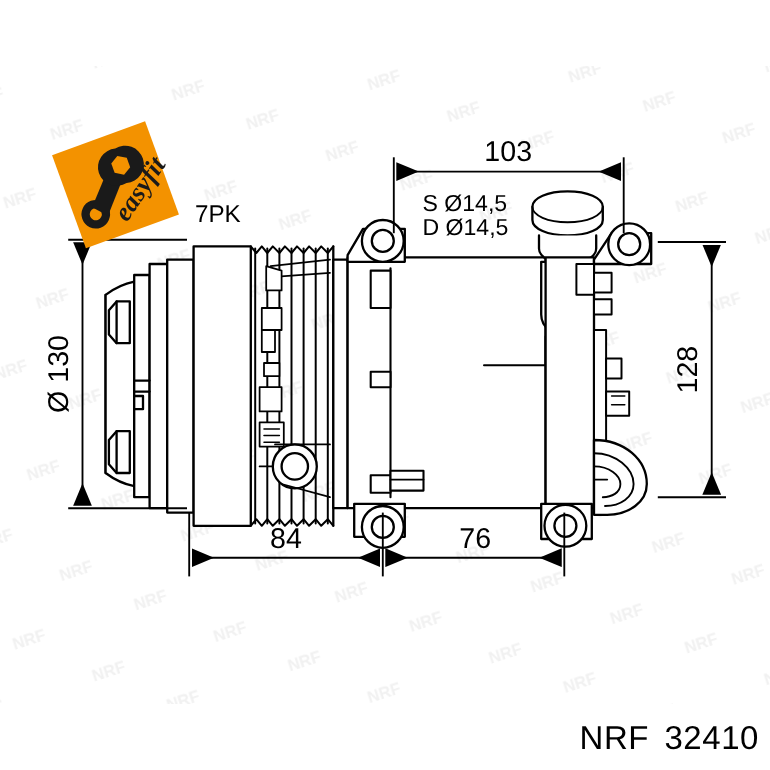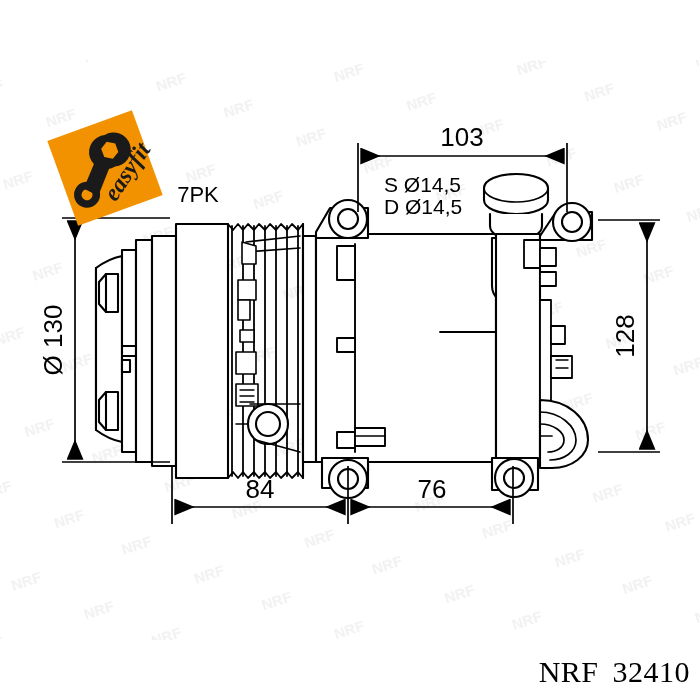--- a/index.html
+++ b/index.html
@@ -28,21 +28,21 @@
     width: 700px;
     height: 700px;
     display: block;
   }
   .part-caption {
     position: absolute;
     left: 0;
     top: 655px;
     width: 690px;
     text-align: right;
-    font-family: Liberation Serif, serif;
+    font-family: Liberation Sans, sans-serif;
     font-size: 30px;
     letter-spacing: 0.5px;
     color: #000000;
     white-space: nowrap;
   }
   .caption-brand { margin-right: 14px; }
 </style>
 </head>
 <body>
 

